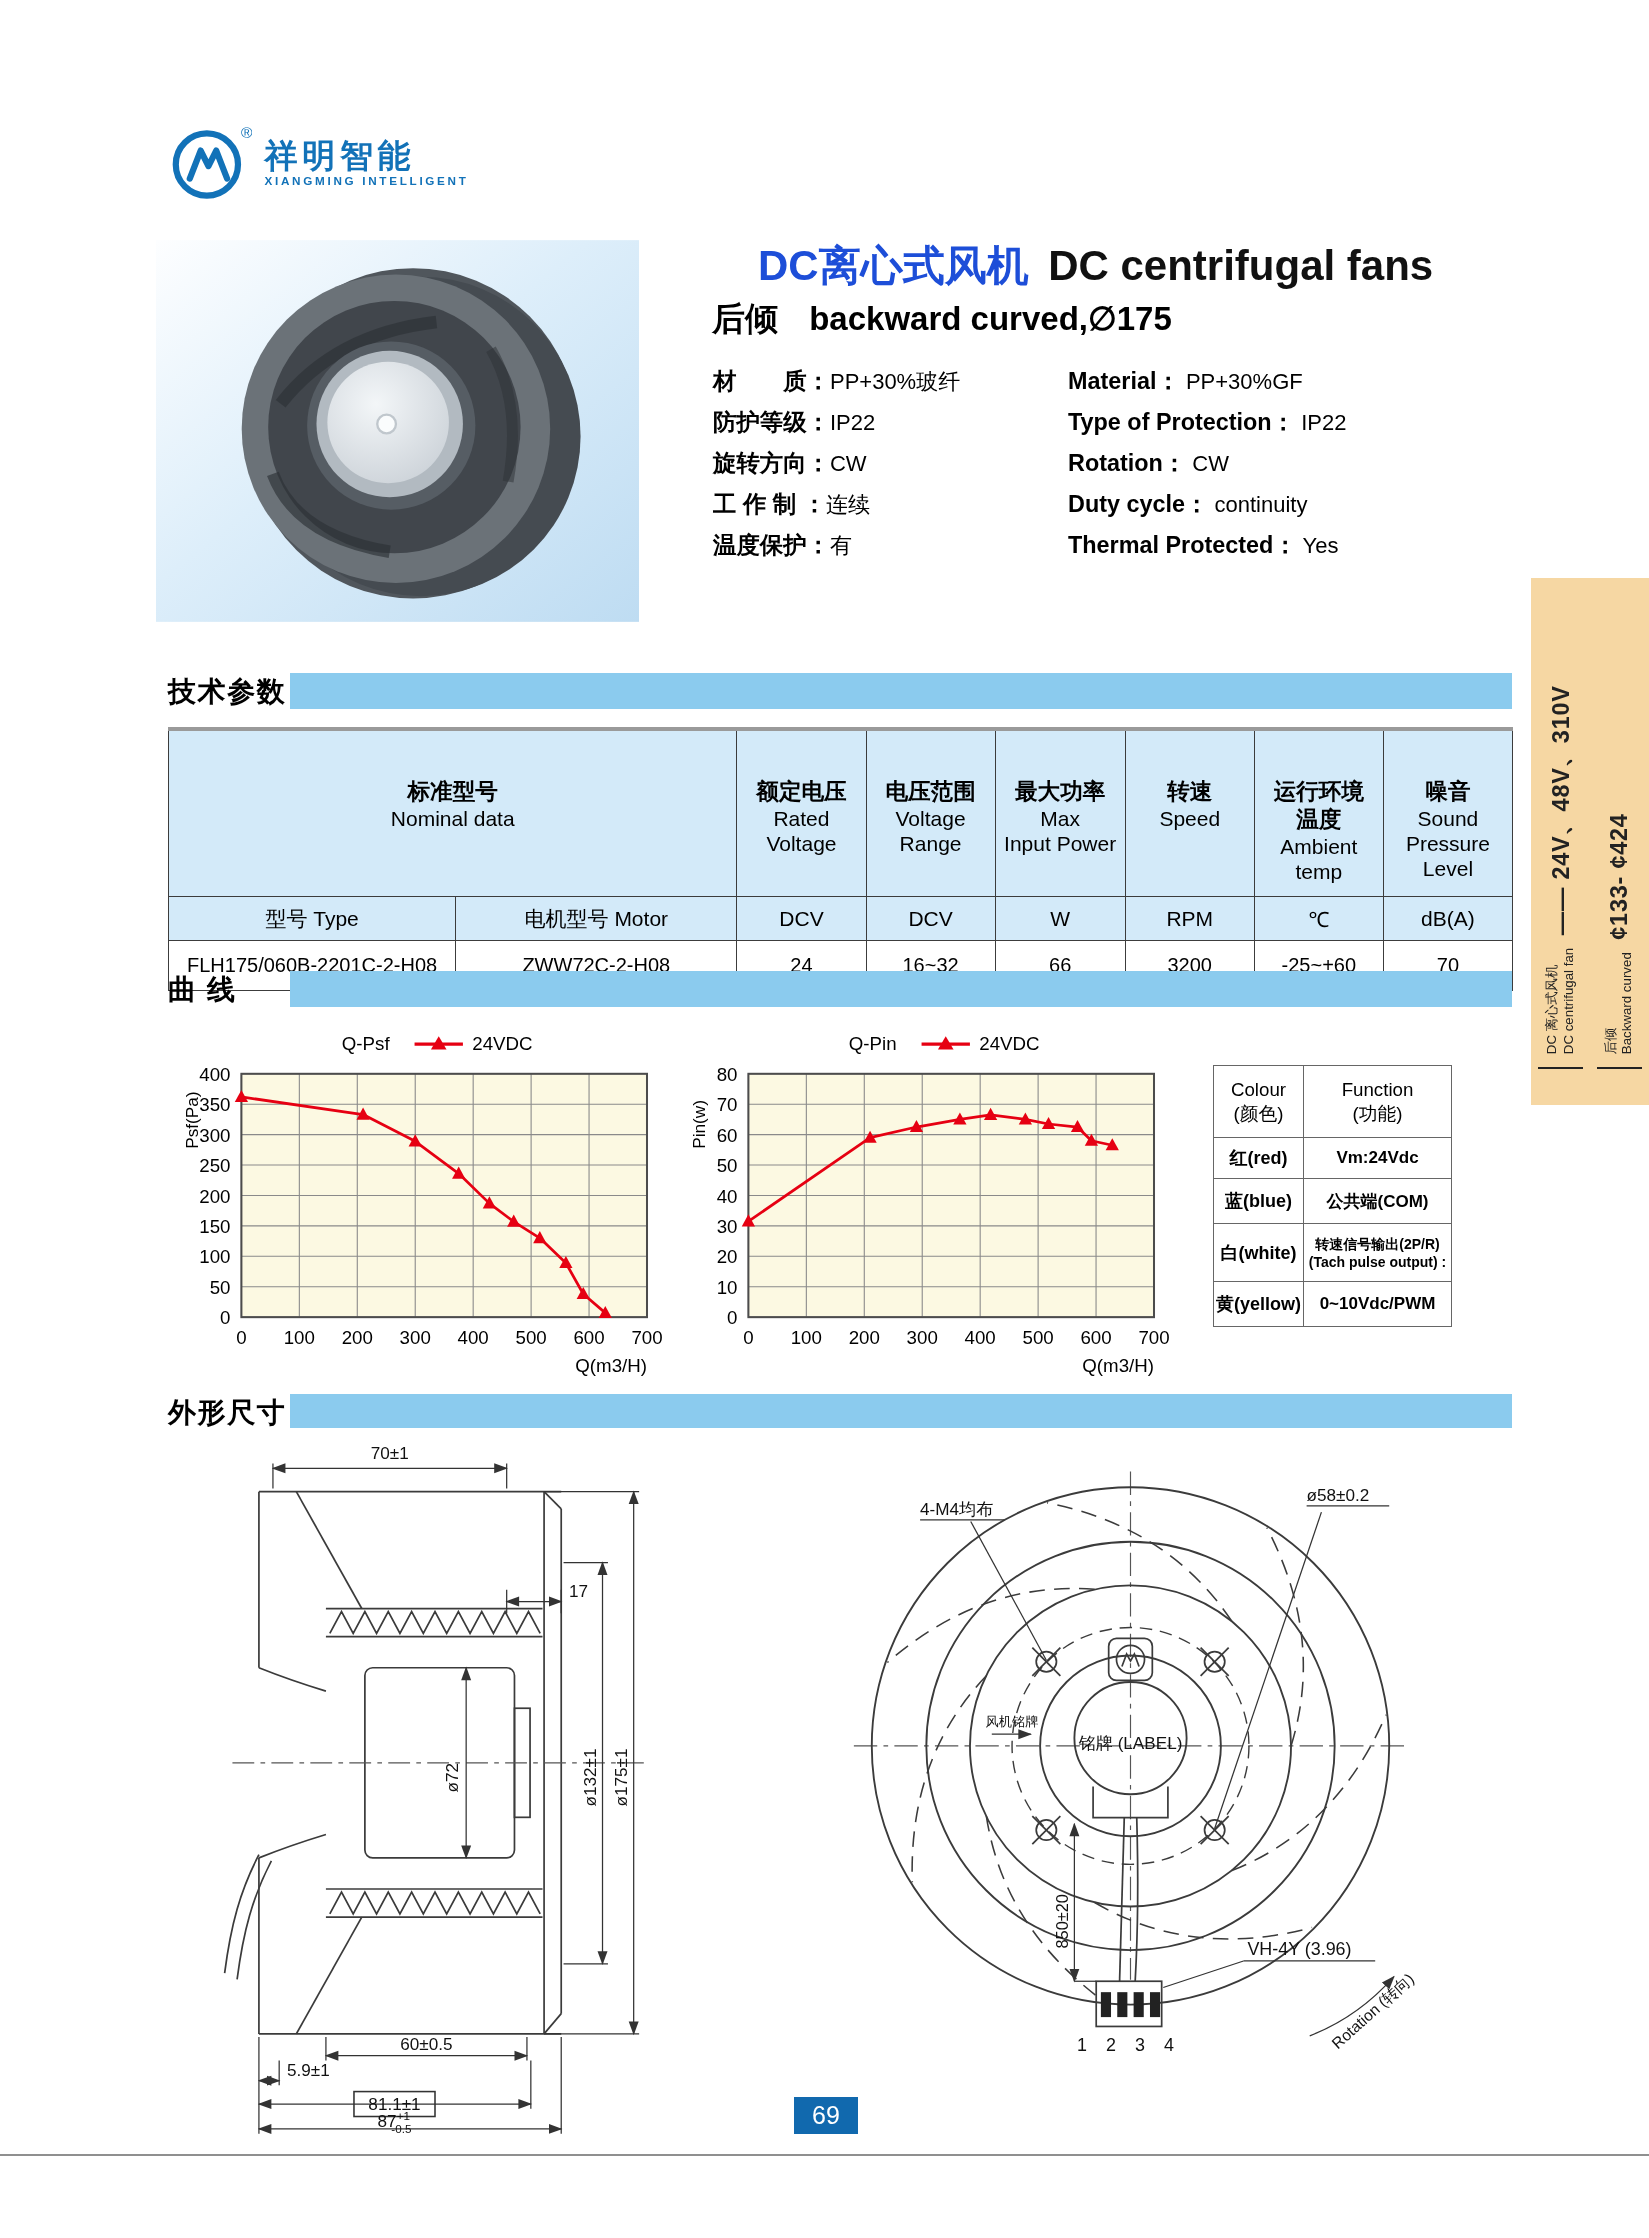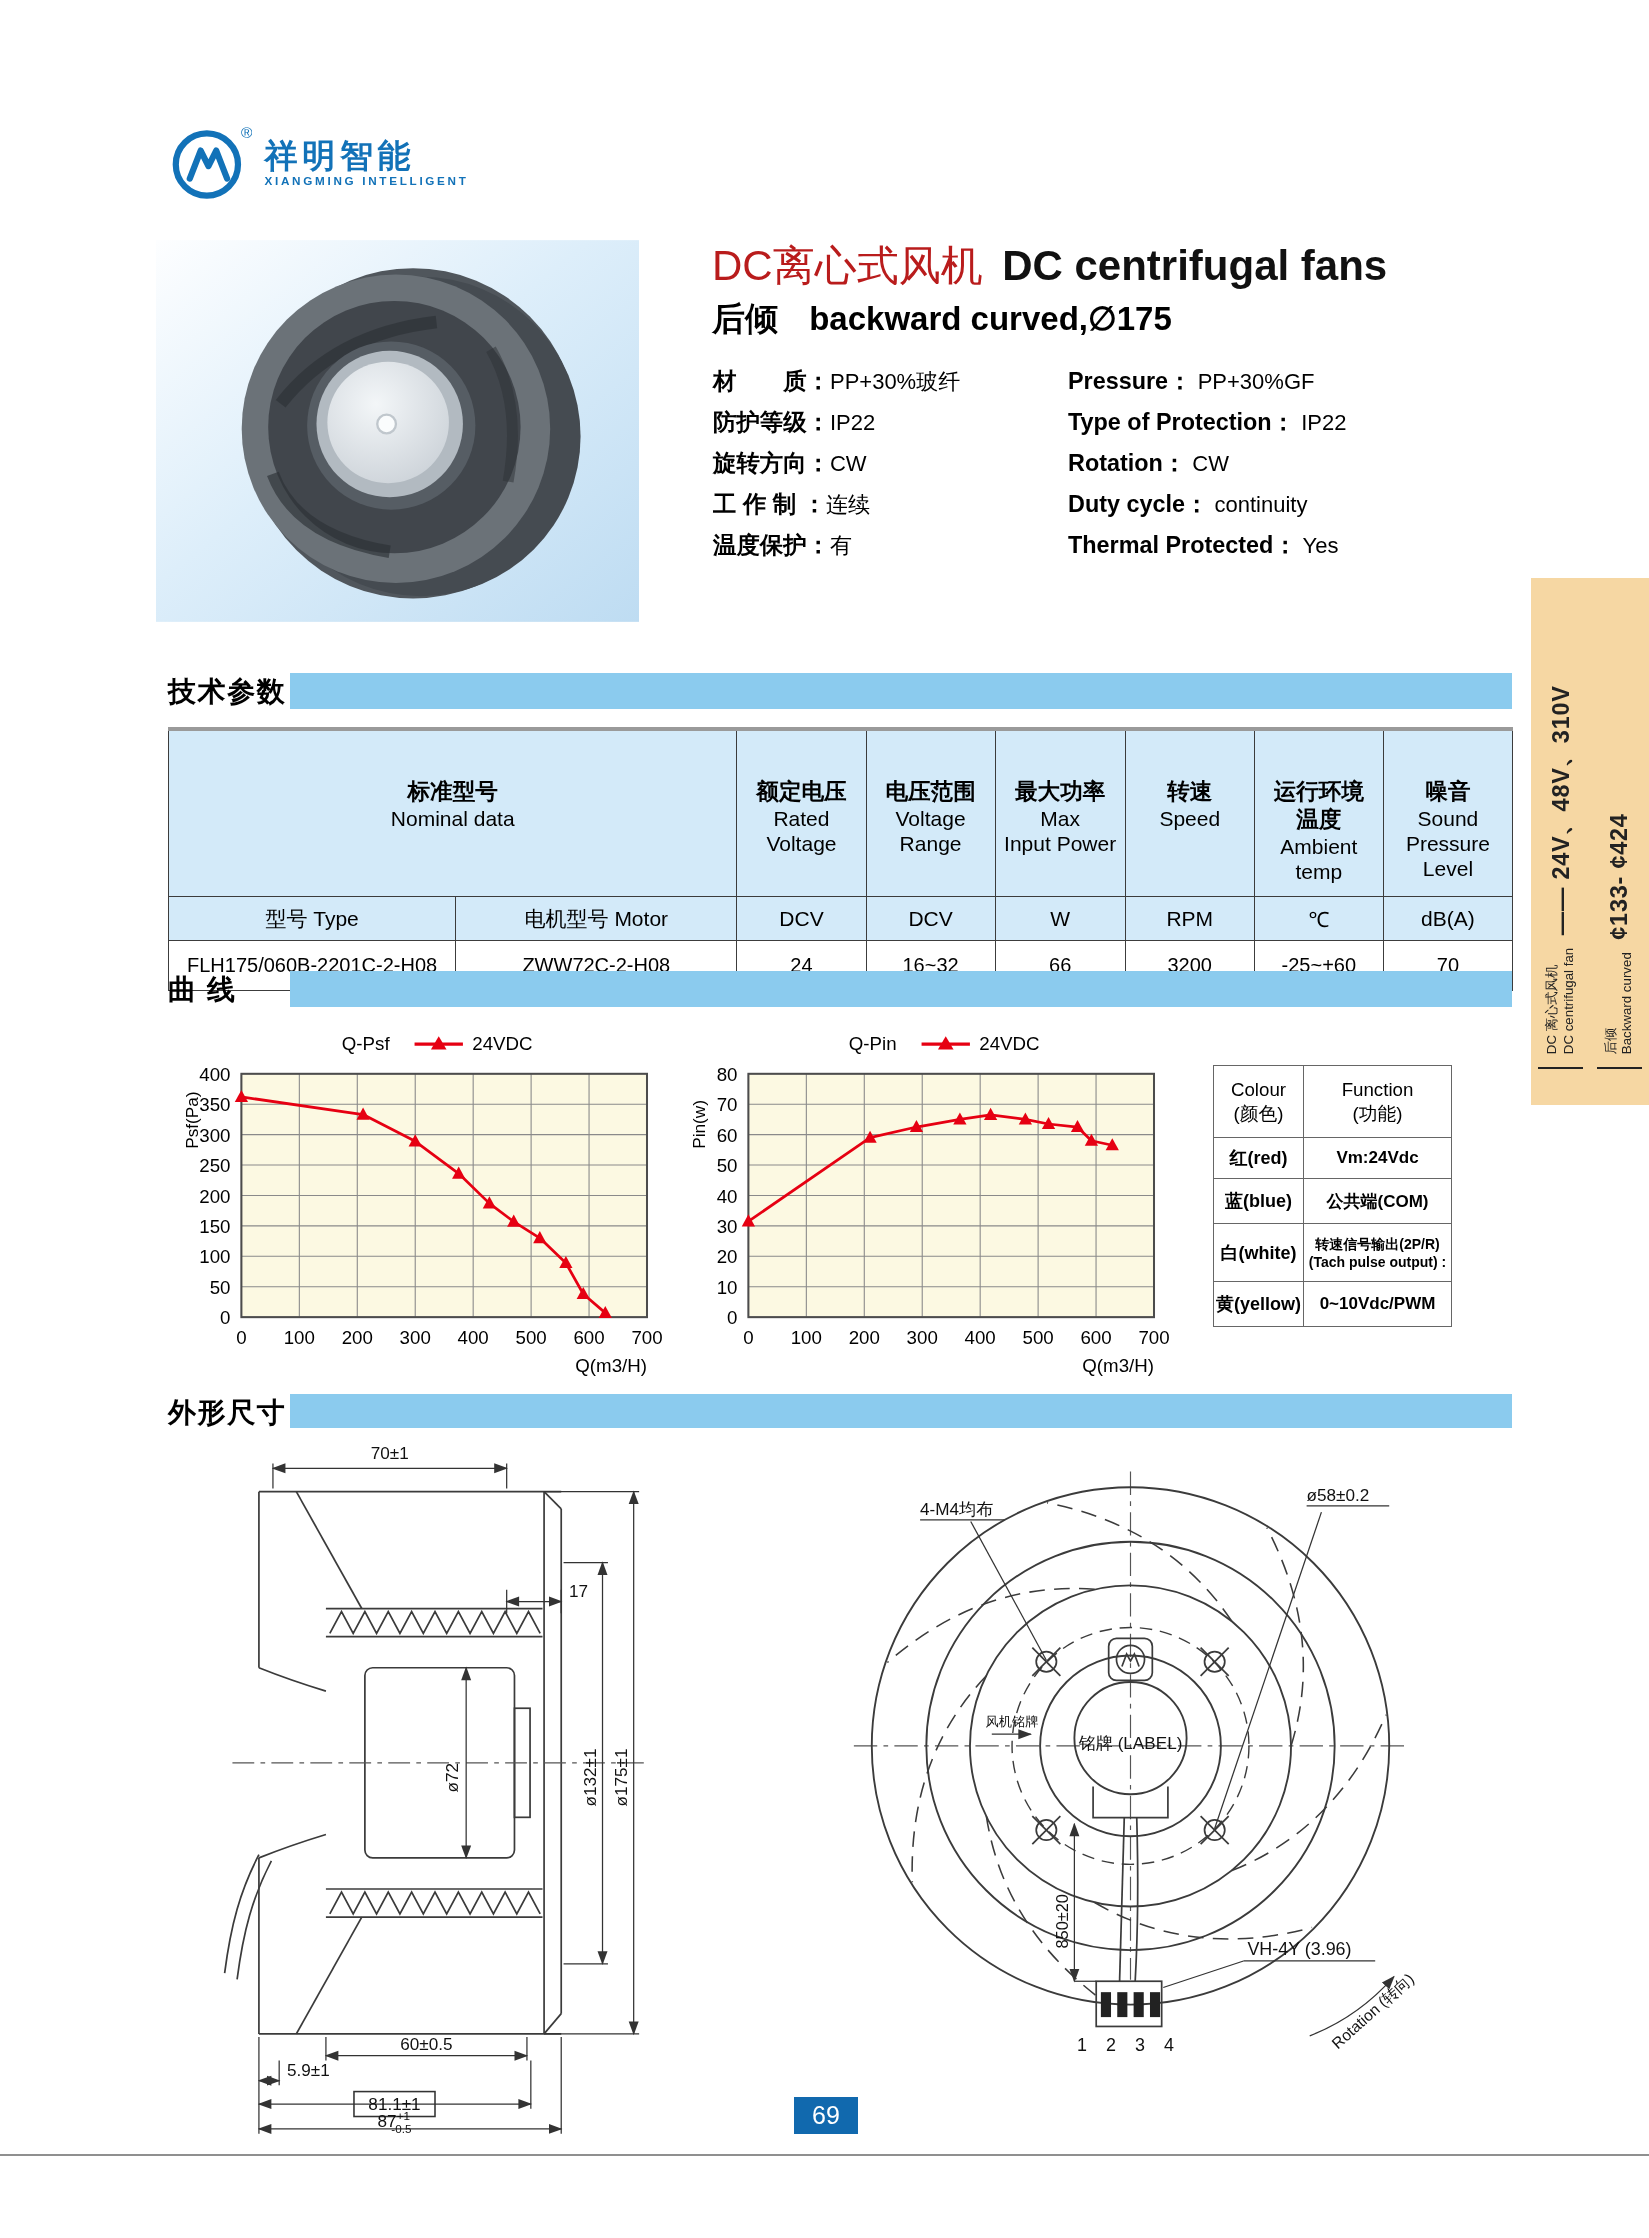--- a/index.html
+++ b/index.html
@@ -11,21 +11,21 @@
   .logo{position:absolute;left:168px;top:121px;display:flex;align-items:center;gap:12.5px;}
   .logo-txt .cn{font-size:33px;font-weight:bold;color:#1272b8;letter-spacing:4.7px;line-height:34px;}
   .logo-txt .en{font-size:11.7px;font-weight:bold;color:#1272b8;letter-spacing:2.7px;margin-top:1px;text-align:center;}
 
   
   .photo{position:absolute;left:156px;top:240px;width:483px;height:382px;}
 
   
   .title{position:absolute;left:712px;top:242px;}
   .t1{font-size:42px;line-height:47px;white-space:nowrap;}
-  .t1 .cn{color:#b91c1c;font-weight:normal;}
+  .t1 .cn{color:#1d4ed8;font-weight:bold;margin-left:46px;}
   .t1 .en{color:#111;font-weight:600;margin-left:7.8px;}
   .t2{font-size:33px;line-height:41px;font-weight:bold;margin-top:9.4px;white-space:nowrap;}
   .t2 .en{margin-left:22px;}
 
   
   .specs{position:absolute;left:713px;top:365px;width:803px;}
   .spec-row{position:relative;height:41px;}
   .spec-cn{position:absolute;left:0;top:0;font-size:22px;}
   .spec-cn b{font-size:23.4px;}
   .spec-en{position:absolute;left:355px;top:0;font-size:22px;}
@@ -121,21 +121,21 @@
     </div>
     <div class="t2">
       <span>后倾</span>
       <span class="en">backward curved,∅175</span>
     </div>
   </div>
 
   <div class="specs">
     <div class="spec-row">
       <span class="spec-cn"><b>材　　质：</b><span>PP+30%玻纤</span></span>
-      <span class="spec-en"><b>Pressure：</b> <span>PP+30%GF</span></span>
+      <span class="spec-en"><b>Material：</b> <span>PP+30%GF</span></span>
     </div>
     <div class="spec-row">
       <span class="spec-cn"><b>防护等级：</b><span>IP22</span></span>
       <span class="spec-en"><b>Type of Protection：</b> <span>IP22</span></span>
     </div>
     <div class="spec-row">
       <span class="spec-cn"><b>旋转方向：</b><span>CW</span></span>
       <span class="spec-en"><b>Rotation：</b> <span>CW</span></span>
     </div>
     <div class="spec-row">

